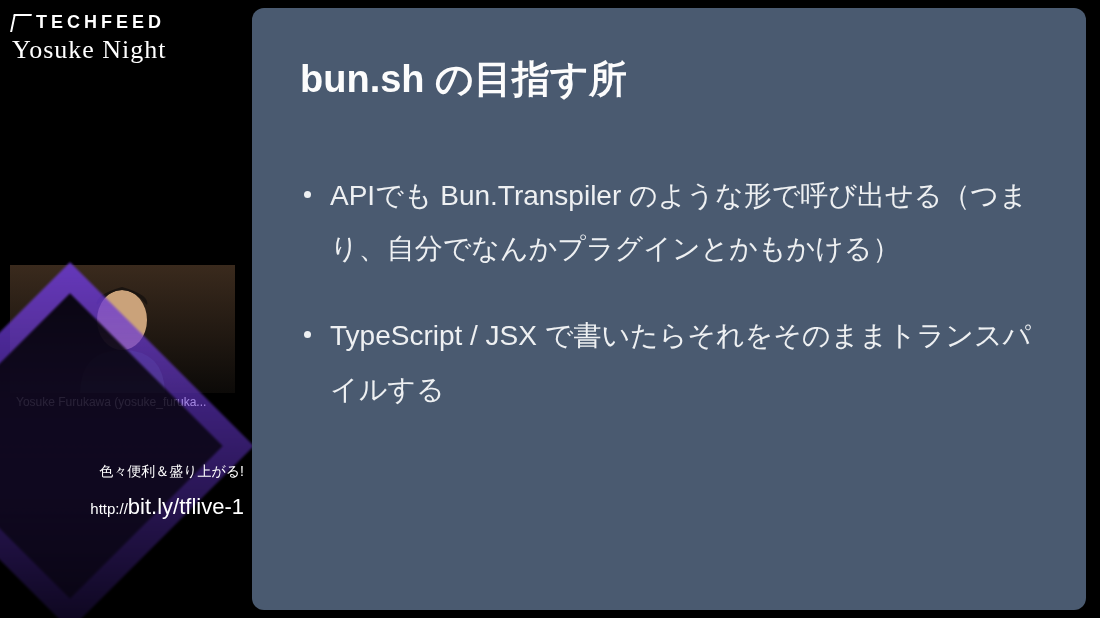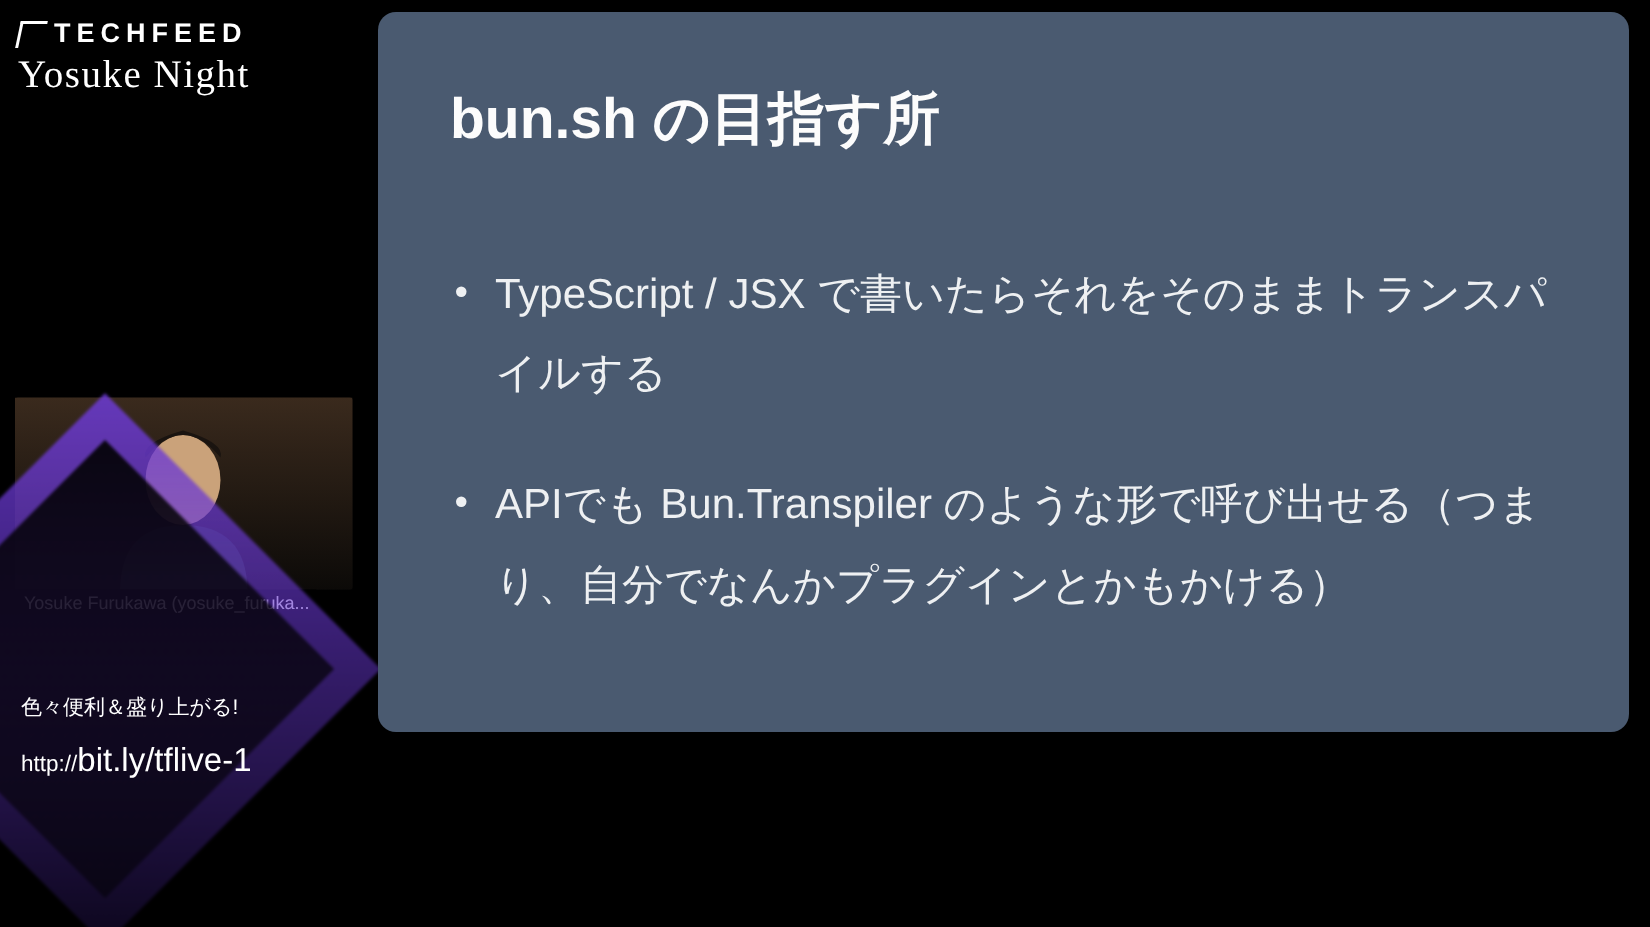--- a/index.html
+++ b/index.html
@@ -36,30 +36,30 @@
     background: linear-gradient(135deg, rgba(108,58,214,0.85), rgba(60,30,140,0.2));
     transform: rotate(45deg);
     filter: blur(1px);
   }
   .promo-accent::after{
     content:""; position:absolute; inset:22px;
     background: linear-gradient(135deg, rgba(0,0,0,0.9), rgba(0,0,0,0.5));
   }
   .promo {
     position: absolute; left: 14px; bottom: 12px; width: 230px;
-    font-size: 14px; line-height: 1.6;
+    font-size: 14px; line-height: 1.6; text-align: right;
   }
   .promo .l1, .promo .l2 { font-size: 14px; }
   .promo .url { margin-top: 6px; font-size: 15px; }
   .promo .url .big { font-size: 22px; font-weight: 500; }
   .promo .hash { font-size: 20px; margin-top: 4px; white-space: nowrap; overflow: hidden; }
 
   
   .slide {
-    position: absolute; left: 252px; top: 8px; width: 834px; height: 480px;
+    position: absolute; left: 252px; top: 8px; width: 834px; height: 602px;
     background: #4a5a70; border-radius: 12px;
     padding: 46px 48px 40px 48px;
   }
   .slide h1 { font-size: 38px; font-weight: 700; color: #fcfcfc; margin-bottom: 64px; }
   .slide ul { list-style: none; }
   .slide li {
     position: relative; padding-left: 30px; font-size: 28px; line-height: 1.9;
     color: #eef0f2; margin-bottom: 34px; font-weight: 400;
   }
   .slide li::before {
@@ -101,17 +101,17 @@
       <div class="l1">色々便利＆盛り上がる!</div>
       <div class="url">
         <span>http://</span><span class="big">bit.ly/tflive-1</span>
       </div>
     </div>
   </div>
 
   <div class="slide">
     <h1>bun.sh の目指す所</h1>
     <ul>
+      <li>APIでも Bun.Transpiler のような形で呼び出せる（つまり、自分でなんかプラグインとかもかける）</li>
       <li>TypeScript / JSX で書いたらそれをそのままトランスパイルする</li>
-      <li>APIでも Bun.Transpiler のような形で呼び出せる（つまり、自分でなんかプラグインとかもかける）</li>
     </ul>
   </div>
 </div>
 
 </body></html>

